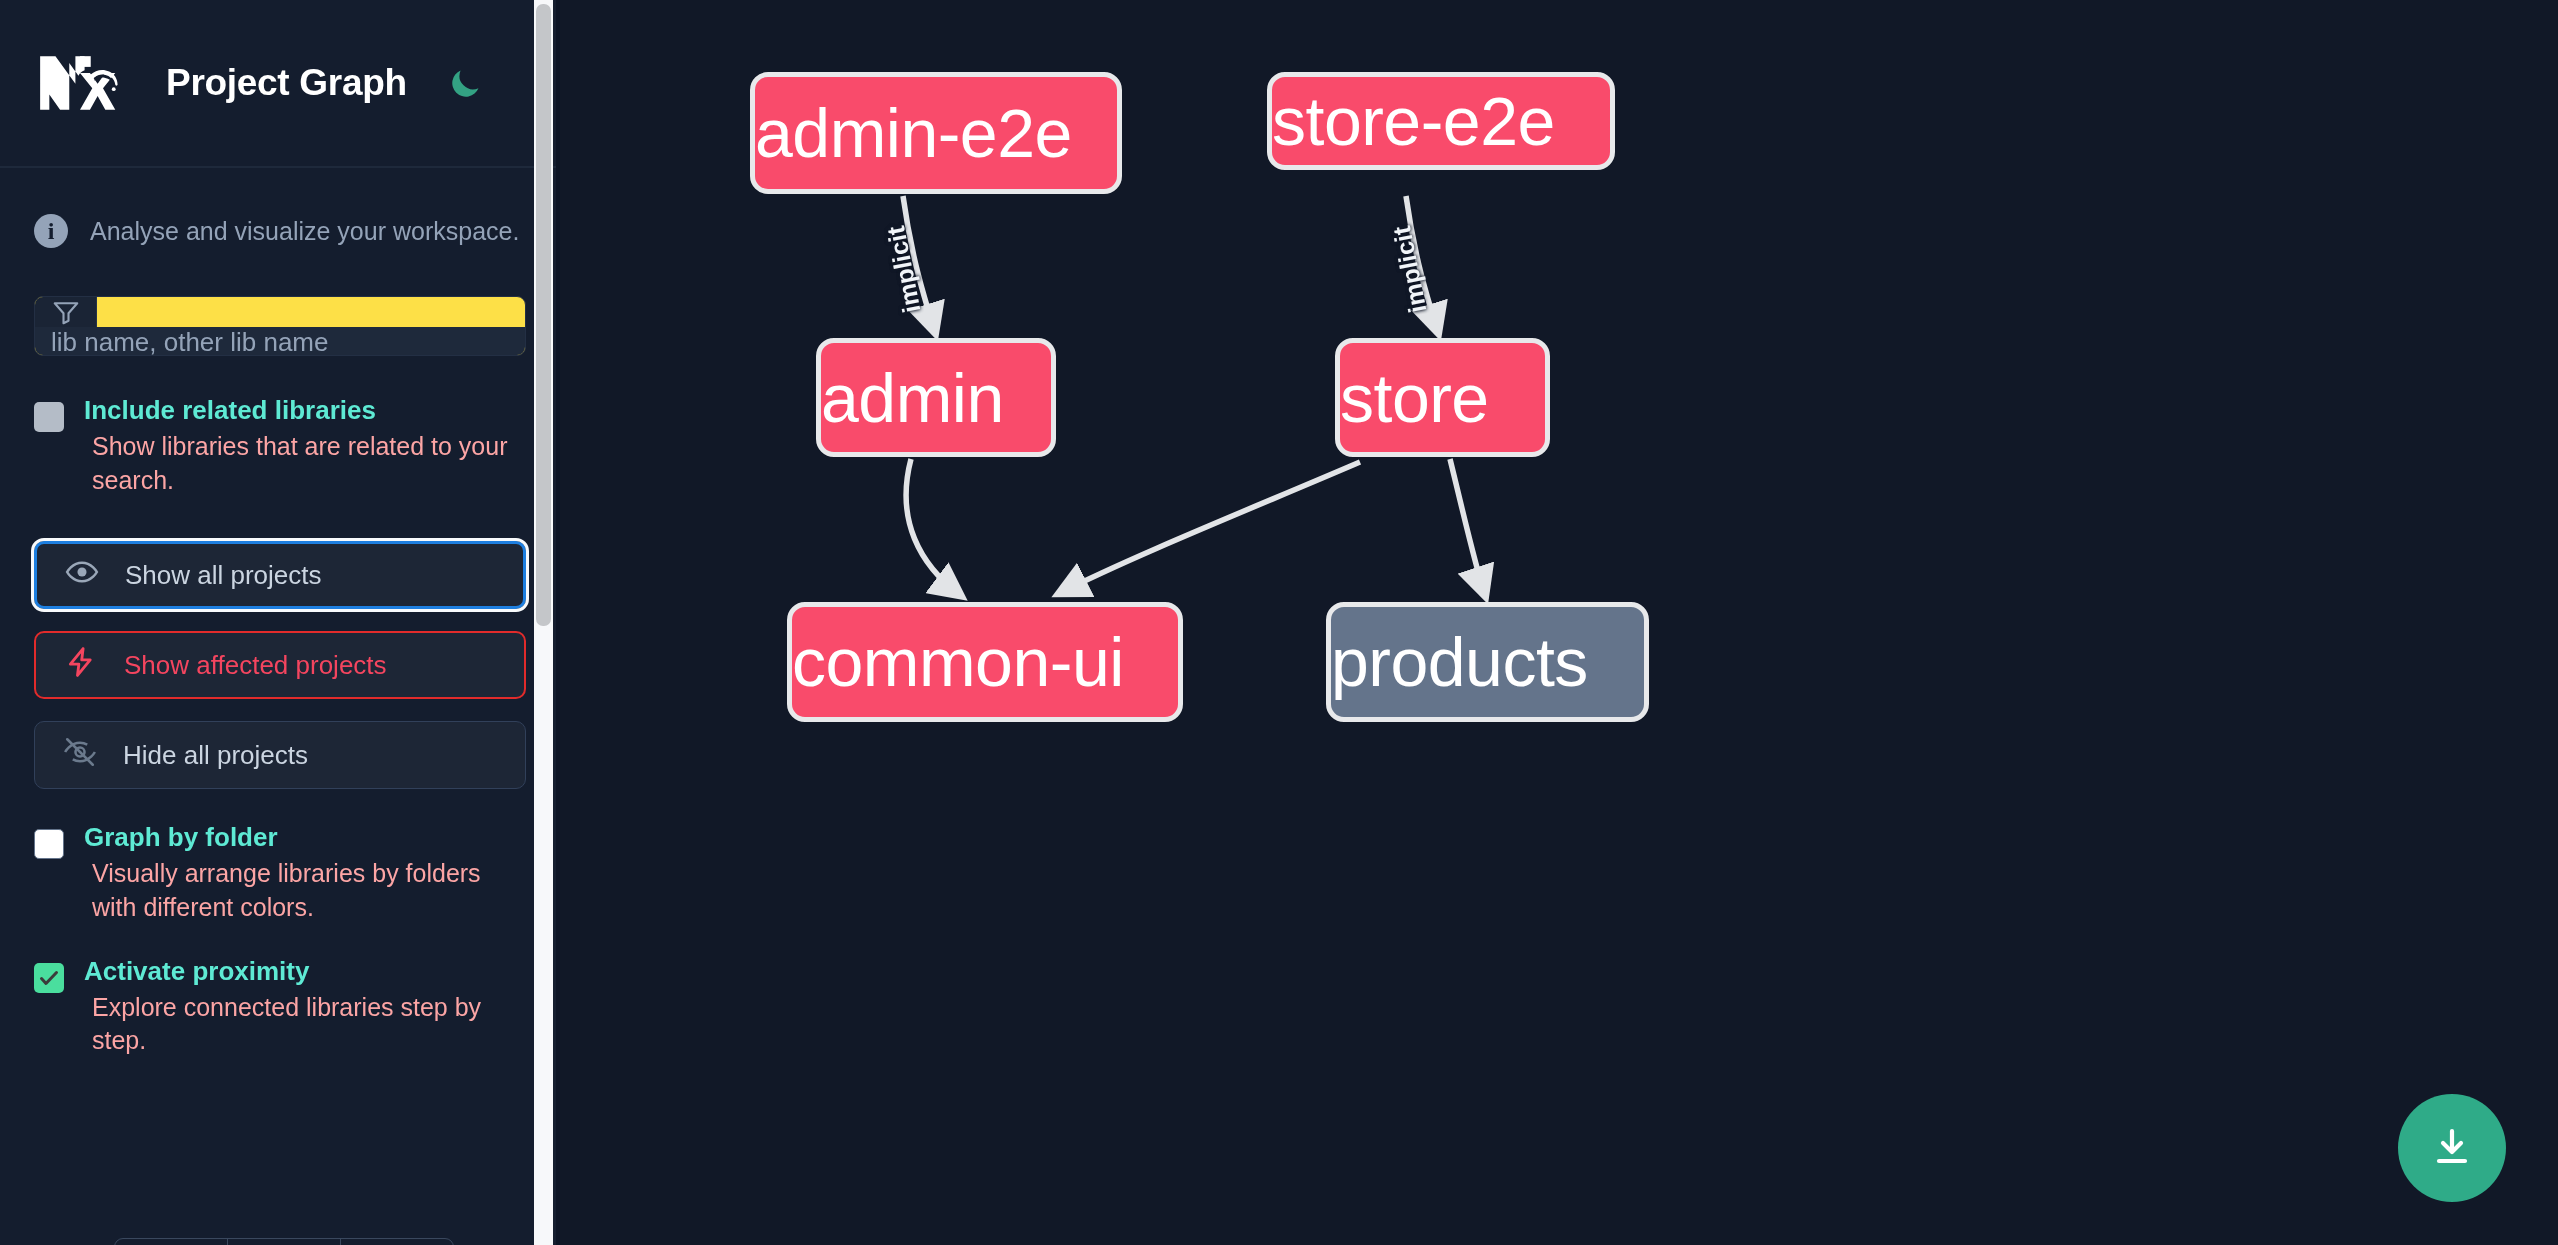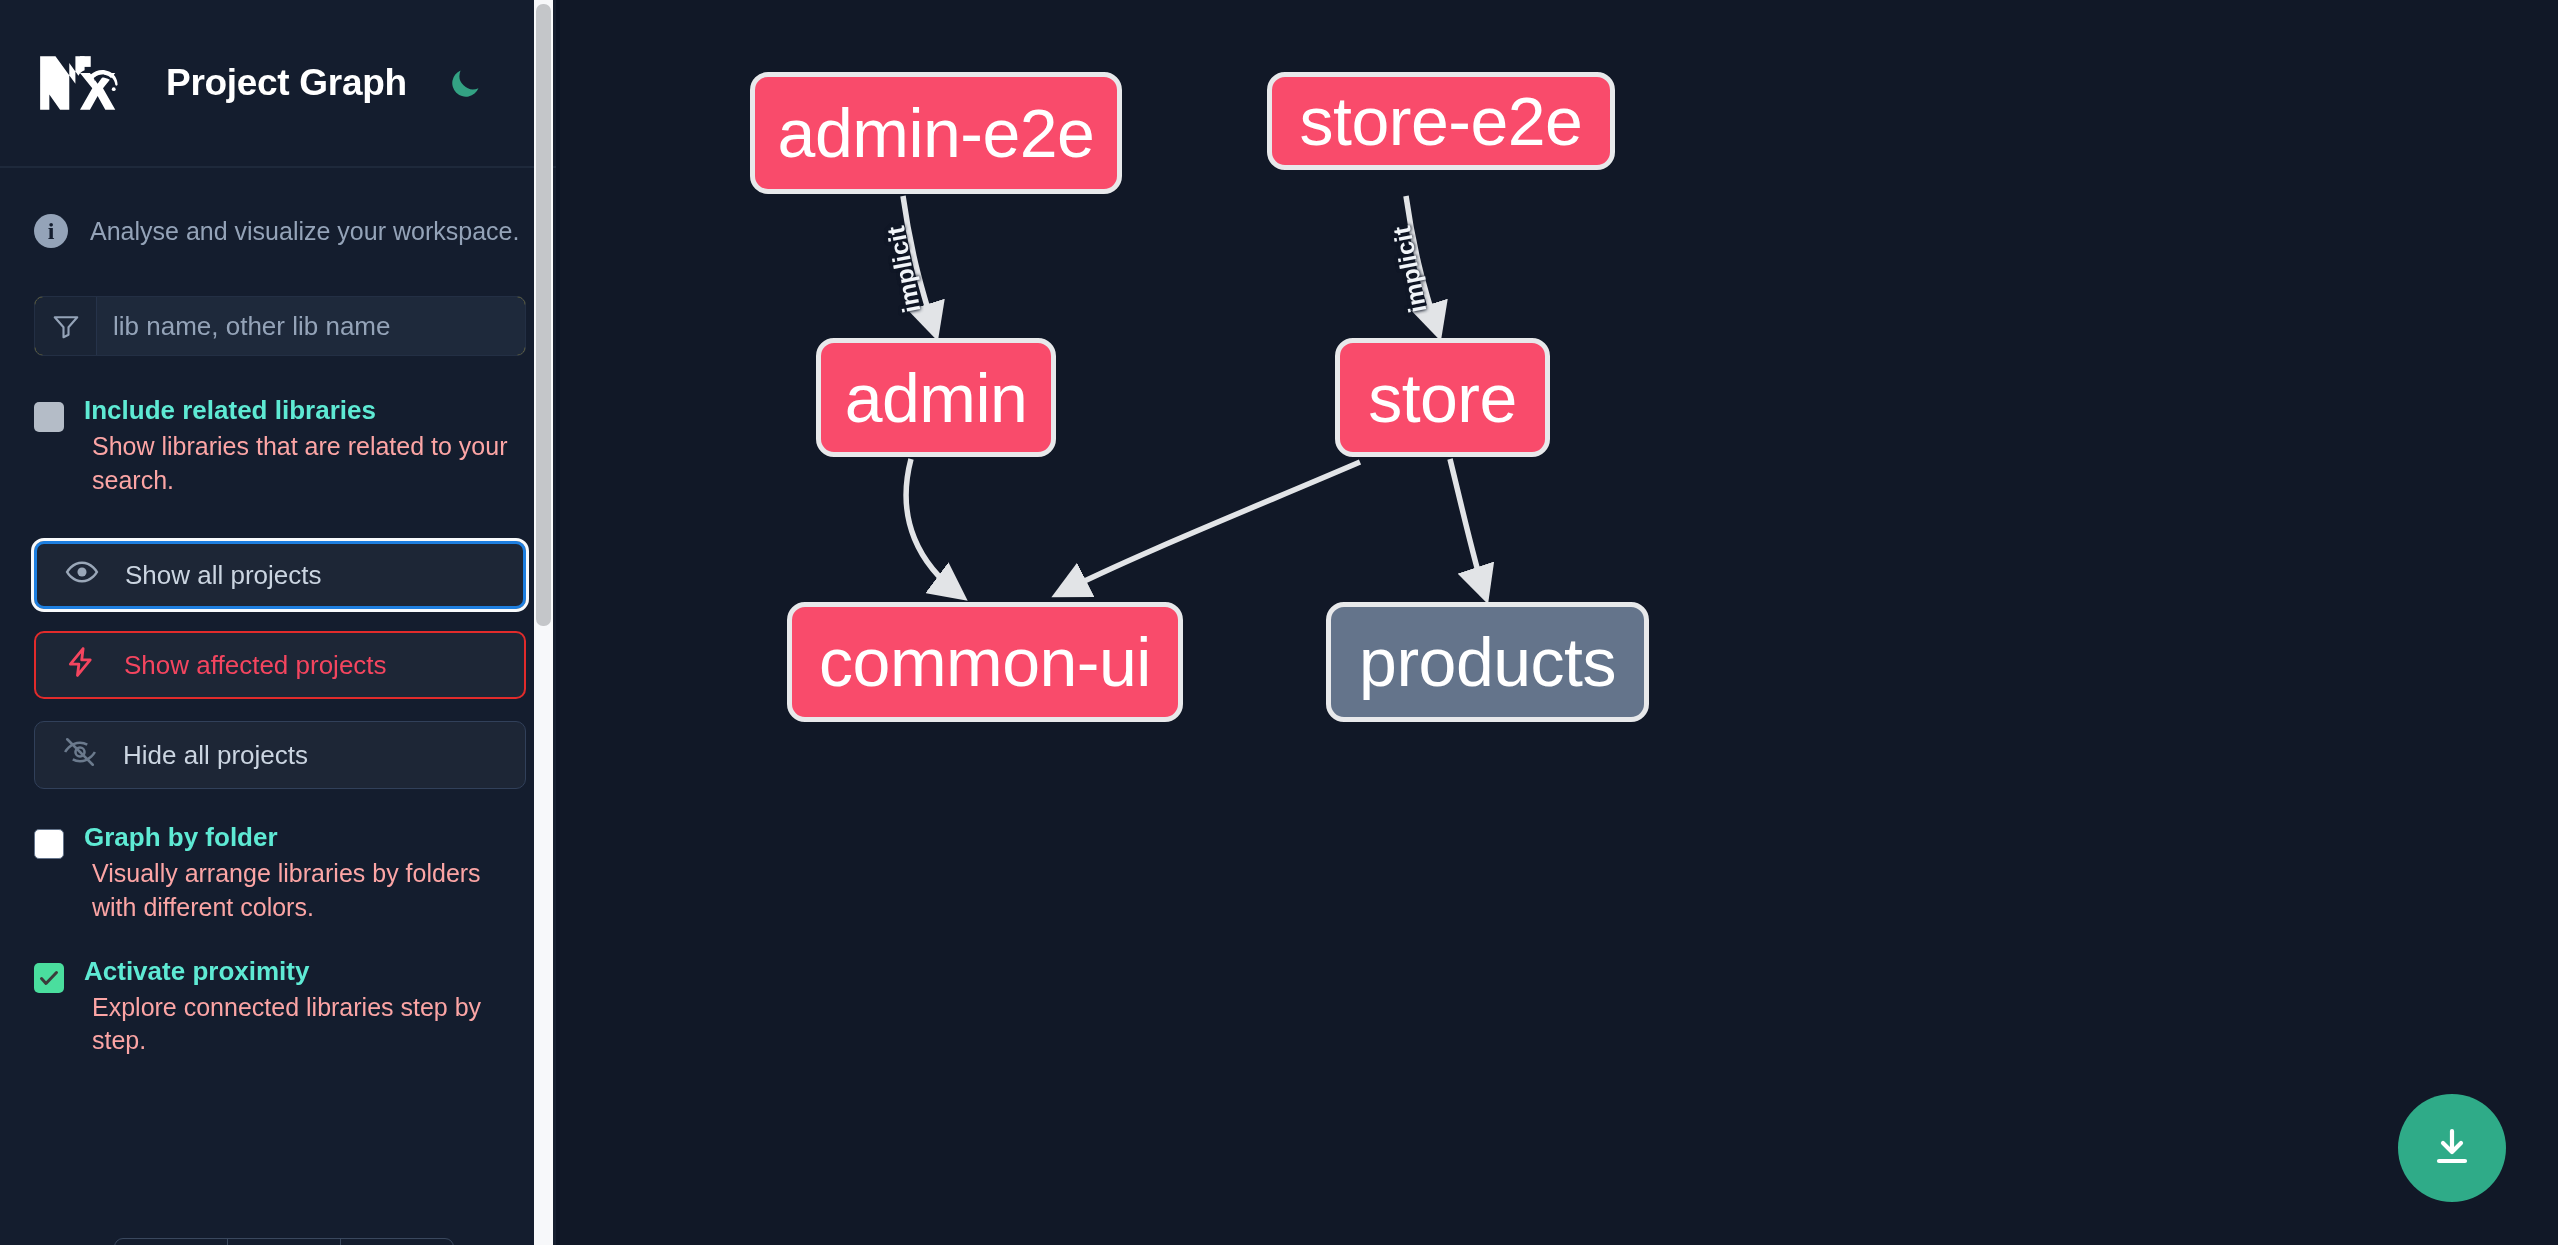--- a/index.html
+++ b/index.html
@@ -72,20 +72,21 @@
   
   .search-wrap {
     margin-top: 48px;
     display: flex;
     align-items: stretch;
     height: 60px;
     border-radius: 9px;
     overflow: hidden;
     background: #fde047;
     border: 1px solid #232f44;
+    flex-direction: column;
   }
   .search-icon-box {
     width: 62px;
     display: flex; align-items: center; justify-content: center;
     background: #1a2435;
     border-right: 1px solid #26334a;
   }
   .search-input {
     flex: 1;
     border: none;
@@ -197,21 +198,20 @@
     height: 1245px;
     background: #111827;
     overflow: hidden;
   }
   #graph-svg { position: absolute; left: 0; top: 0; width: 100%; height: 100%; }
 
   .node {
     position: absolute;
     display: flex;
     align-items: center;
-    justify-content: center;
     border-radius: 18px;
     border: 5px solid #e8e9eb;
     color: #ffffff;
     font-size: 68px;
     letter-spacing: -0.5px;
     cursor: pointer;
     white-space: nowrap;
   }
   .node.pink { background: #f94b6b; }
   .node.slate { background: #64748b; }

